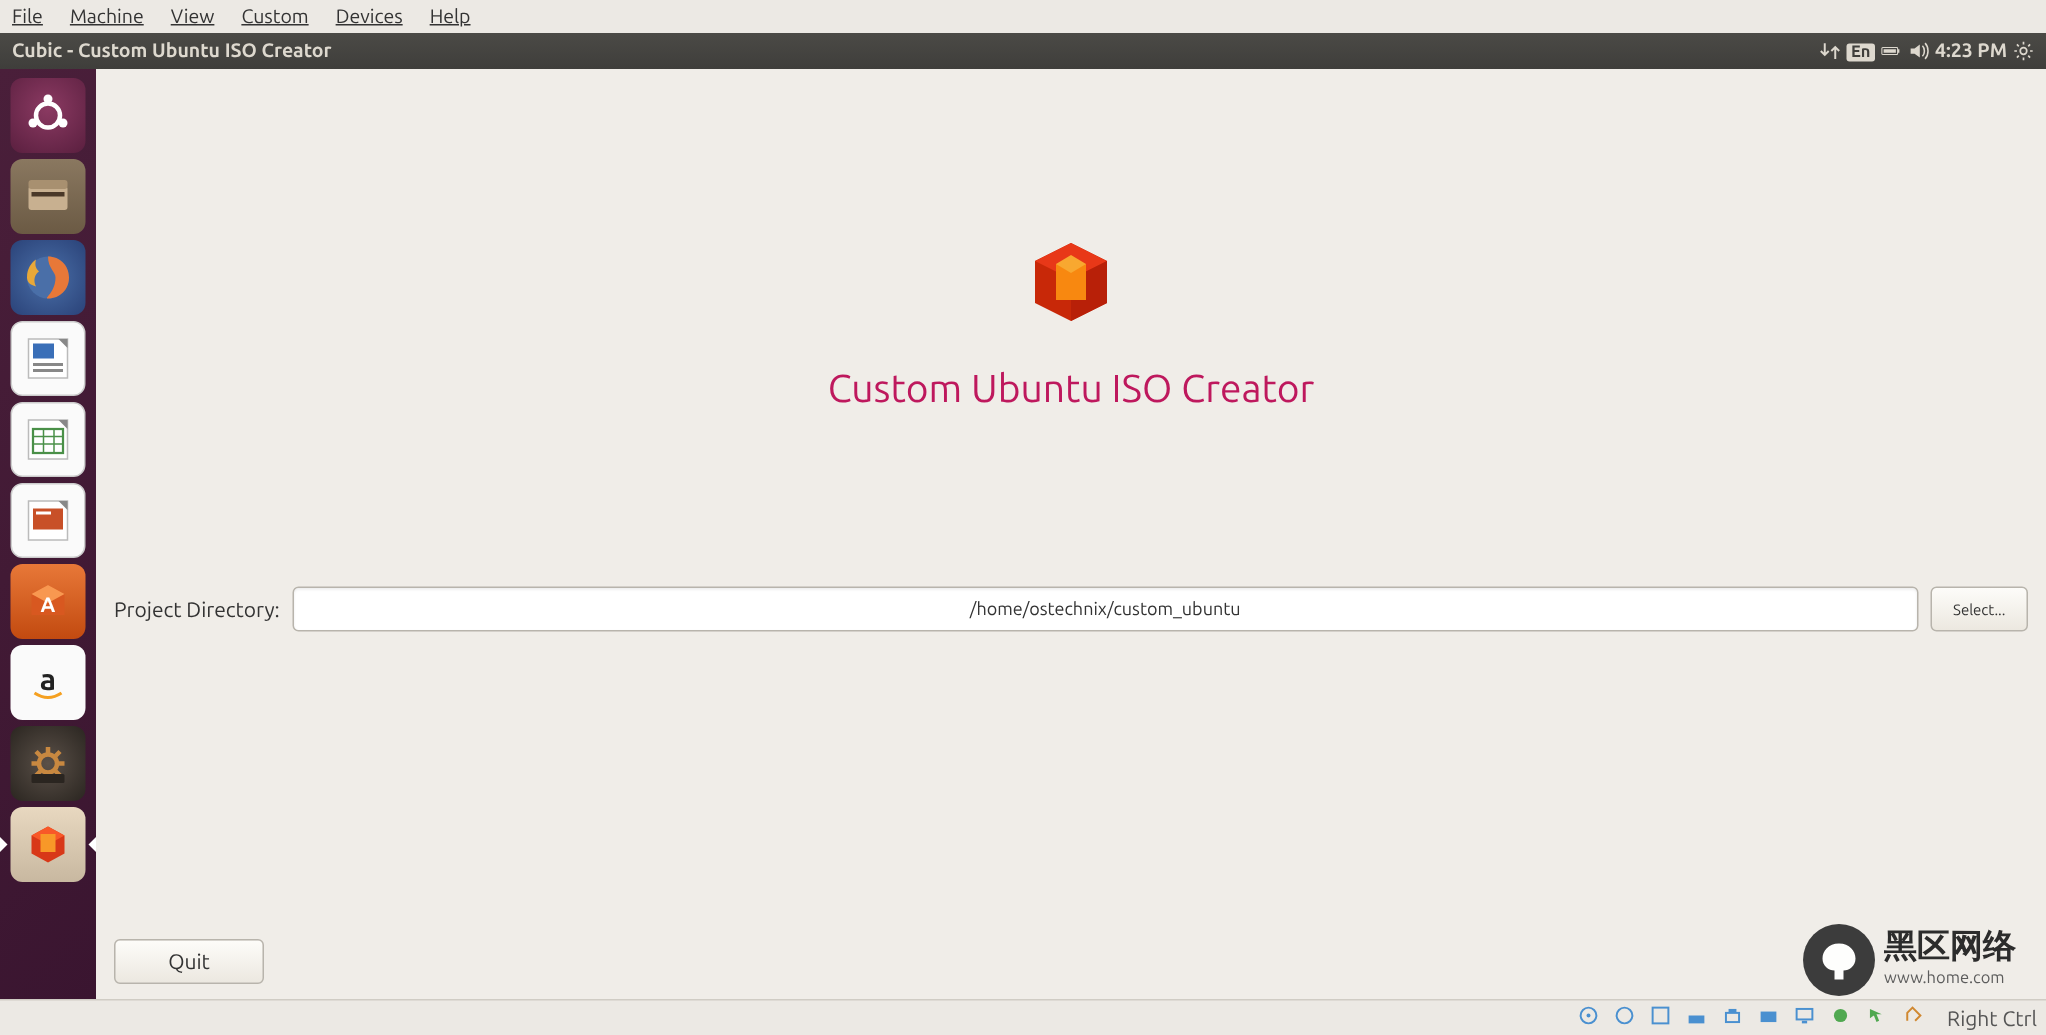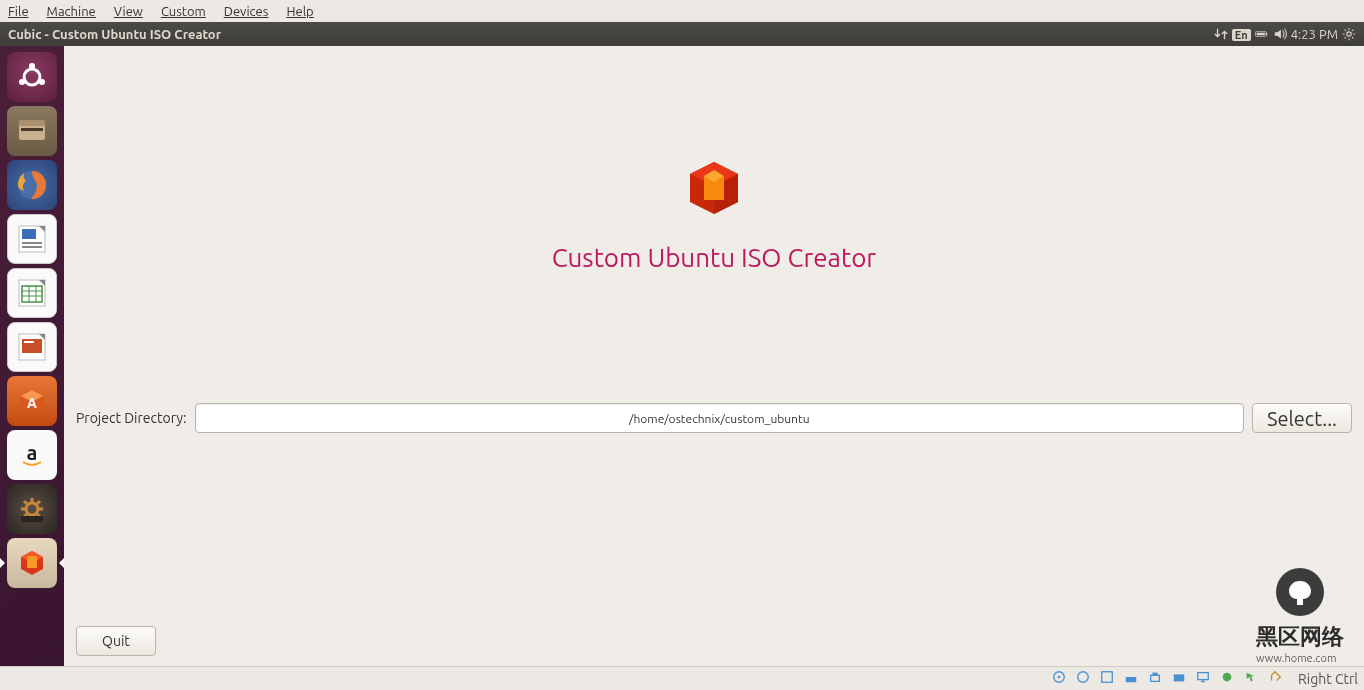--- a/index.html
+++ b/index.html
@@ -8,21 +8,21 @@
 
 .vbox-menu { height: 22px; background: #ece9e4; display: flex; align-items: center; padding: 0 8px; font-size: 13px; color: #333; }
 .vbox-menu span { margin-right: 18px; cursor: default; text-decoration: underline; }
 
 
 .panel { height: 24px; background: linear-gradient(#4b4a46, #3f3e3b); display: flex; align-items: center; color: #ddd8ce; font-size: 13px; padding: 0 8px; font-weight: bold;}
 .panel .title { flex: 1; font-weight: bold; }
 .panel .indicators { display: flex; align-items: flex-end; gap: 4px; }
 .panel .indicators > * { display: flex; align-items: center; font-weight: normal;}
 .panel .lang { background:#ddd8ce; color:#3f3e3b; border-radius:2px; padding:0 3px; font-size:11px; font-weight:bold; }
-.panel .time { font-size:13px; }
+.panel .time { font-size:13px;font-weight:bold; }
 
 
 .launcher { position: absolute; top: 46px; left: 0; width: 64px; height: 620px; background: linear-gradient(135deg, #4a1f3a, #3a1530); padding-top: 6px; display: flex; flex-direction: column; align-items: center; gap: 4px; }
 .licon { width: 50px; height: 50px; border-radius: 8px; display: flex; align-items: center; justify-content: center; position: relative; }
 .licon.running::before { content:''; position:absolute; left:-7px; top:50%; transform:translateY(-50%); border-top:5px solid transparent; border-bottom:5px solid transparent; border-left:5px solid #fff; }
 .licon.running::after { content:''; position:absolute; right:-7px; top:50%; transform:translateY(-50%); border-top:5px solid transparent; border-bottom:5px solid transparent; border-right:5px solid #fff; }
 .ubuntu-dash { background: radial-gradient(circle at 50% 40%, #8b3a62, #5a1f3f); }
 .files-icon { background: linear-gradient(#8a7860, #6b5a44); }
 .firefox-icon { background: radial-gradient(#4a6fa8,#2a4278); }
 .writer-icon { background: #fafafa; border:1px solid #ccc; }
@@ -36,35 +36,35 @@
 
 .appwin { position: absolute; top: 46px; left: 64px; right: 0; height: 620px; background: #f0ede8; }
 .appcontent { position:absolute; top:0; left:0; right:0; bottom:0; }
 
 
 .logo-area { text-align:center; margin-top: 110px; }
 .logo-area svg { width: 72px; height: 72px; }
 .logo-title { font-size: 26px; color: #be185d; margin-top: 12px; font-weight: normal;}
 
 
-.dir-row { position:absolute; left: 12px; right: 12px; top: 357px; display:flex; align-items:center; gap:8px; }
+.dir-row { position:absolute; left: 12px; right: 12px; top: 345px; display:flex; align-items:center; gap:8px; }
 .dir-label { font-size: 14px; color:#333; white-space:nowrap; }
 .dir-input { flex:1; height:30px; border:1px solid #b8b4ac; border-radius:4px; padding:14px 8px; background:#fff; font-size:12px; color:#333; box-shadow: inset 0 1px 2px rgba(0,0,0,.08); text-align: center; }
-.select-btn { height:30px; padding:0 14px; border:1px solid #b8b4ac; border-radius:4px; background:linear-gradient(#fdfcf9,#ece8e0); font-size:20px; color:#333; cursor:pointer;}
-
-
-.quit-btn { position:absolute; left:12px; bottom:10px; height:30px; width:80px; border:1px solid #b8b4ac; border-radius:4px; background:linear-gradient(#fdfcf9,#ece8e0); font-size:14px; color:#333; cursor:pointer;}
+.select-btn { height:30px; padding:0 14px; border:1px solid #b8b4ac; border-radius:4px; background:linear-gradient(#fdfcf9,#ece8e0); font-size:10px; color:#333; cursor:pointer;}
+
+
+.quit-btn { position:absolute; left:12px; bottom:10px; height:30px; width:100px; border:1px solid #b8b4ac; border-radius:4px; background:linear-gradient(#fdfcf9,#ece8e0); font-size:14px; color:#333; cursor:pointer;}
 
 
 .vbox-status { position:absolute; bottom:0; left:0; right:0; height:24px; background:#ece9e4; display:flex; align-items:center; justify-content:flex-end; padding:0 6px; gap:10px; font-size:14px; color:#555; border-top:1px solid #d0ccc4;}
 .vbox-status .rightctrl { margin-left:6px; }
 .vbox-status svg { width:14px; height:14px; }
 
 
-.watermark { position:absolute; right:20px; bottom:26px; display:flex; align-items:center; gap:6px; opacity:.95;flex-direction:column; }
+.watermark { position:absolute; right:20px; bottom:26px; display:flex; gap:6px; opacity:.95; }
 .watermark .bubble { width:48px; height:48px; border-radius:50%; background:#333; display:flex; align-items:center; justify-content:center;}
 .watermark .txt { font-size:22px; color:#222; font-weight:bold; }
 
 
 .panel svg { width:14px; height:14px; fill:#ddd8ce; }
 </style>
 </head>
 <body>
 
 <div class="vbox-menu">

